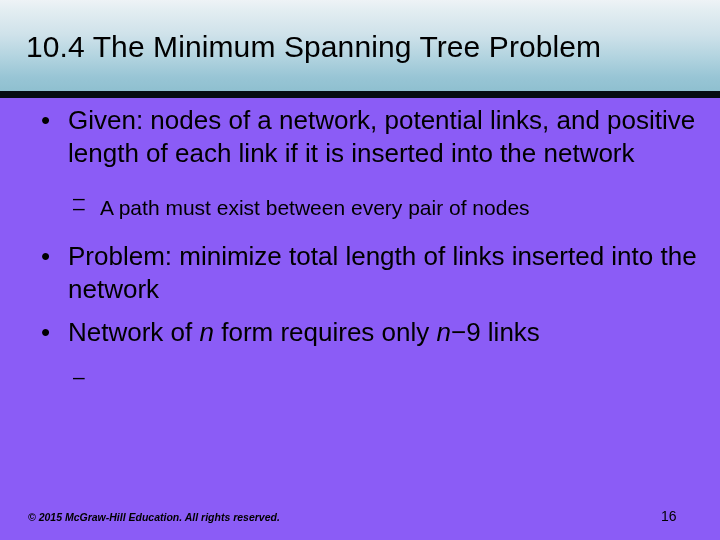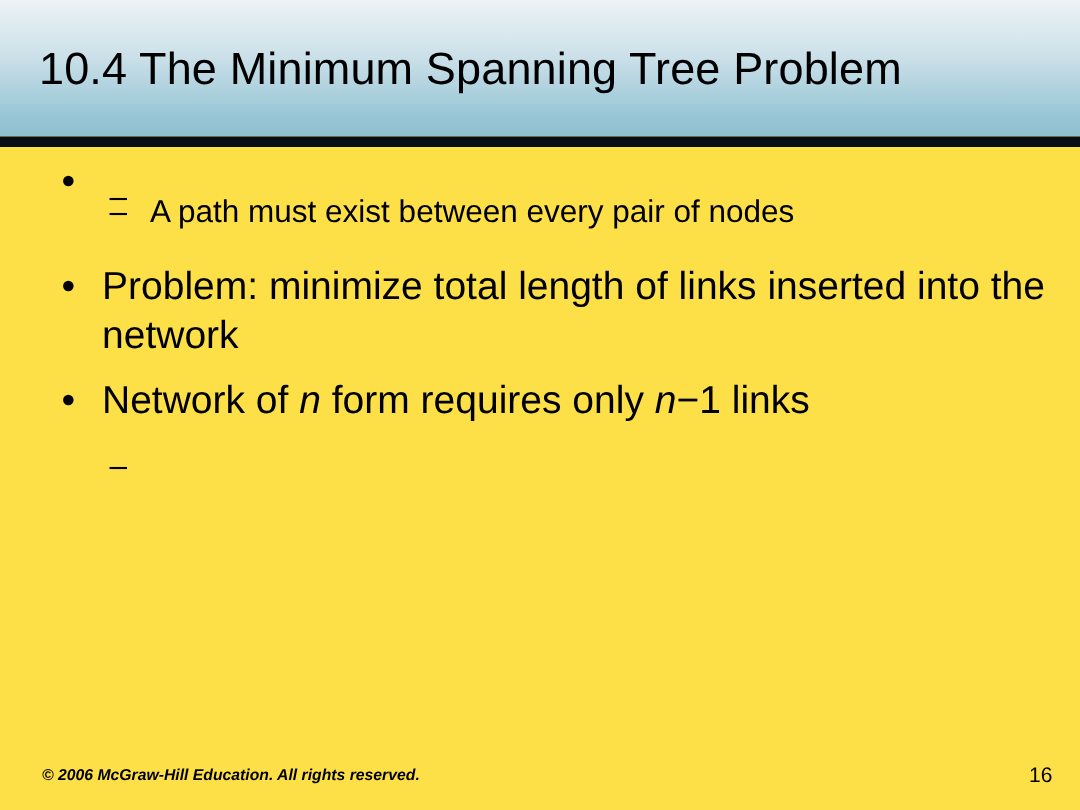--- a/index.html
+++ b/index.html
@@ -15,21 +15,21 @@
     position: relative;
   }
 
   
   .slide {
     position: absolute;
     left: 0;
     top: 0;
     width: 720px;
     height: 540px;
-    background: #fde047;
+    background: #8b5cf6;
   }
 
   
   .title-banner {
     position: absolute;
     left: 0;
     top: 0;
     width: 720px;
     height: 91px;
     background: linear-gradient(to bottom,
@@ -113,41 +113,42 @@
     left: 28px;
     top: 511px;
     font-size: 10.5px;
     font-weight: bold;
     font-style: italic;
     color: #000000;
     white-space: nowrap;
   }
   .footer-pagenum {
     position: absolute;
-    left: 686px;
+    left: 661px;
     top: 508px;
     font-size: 14px;
     color: #000000;
     text-align: left;
   }
 </style>
 </head>
 <body>
 
 <div class="slide">
 
   <div class="title-banner">
     <div class="title-text">10.4 The Minimum Spanning Tree Problem</div>
   </div>
   <div class="title-rule"></div>
 
   <div class="body-content">
 
     <div class="bullet-l1">
       <span class="marker">•</span>
+      <span>Given: nodes of a network, potential links, and positive length of each link if it is inserted into the network</span>
     </div>
 
     <div class="gap-md"></div>
 
     <div class="bullet-l2">
       <span class="marker">–</span>
     </div>
 
     <div class="gap-sm"></div>
 
@@ -160,27 +161,27 @@
 
     <div class="bullet-l1">
       <span class="marker">•</span>
       <span>Problem: minimize total length of links inserted into the network</span>
     </div>
 
     <div class="gap-sm"></div>
 
     <div class="bullet-l1">
       <span class="marker">•</span>
-      <span><span>Network of </span><span class="ital">n</span><span> form requires only </span><span class="ital">n</span><span>−1 links</span></span>
+      <span><span>Network of </span><span class="ital">n</span><span> form requires only </span><span class="ital">n</span><span>−9 links</span></span>
     </div>
 
     <div class="gap-md"></div>
 
     <div class="bullet-l2">
       <span class="marker">–</span>
     </div>
 
   </div>
 
-  <div class="footer-copyright">© 2006 McGraw-Hill Education. All rights reserved.</div>
+  <div class="footer-copyright">© 2015 McGraw-Hill Education. All rights reserved.</div>
   <div class="footer-pagenum">16</div>
 
 </div>
 
 </body></html>

